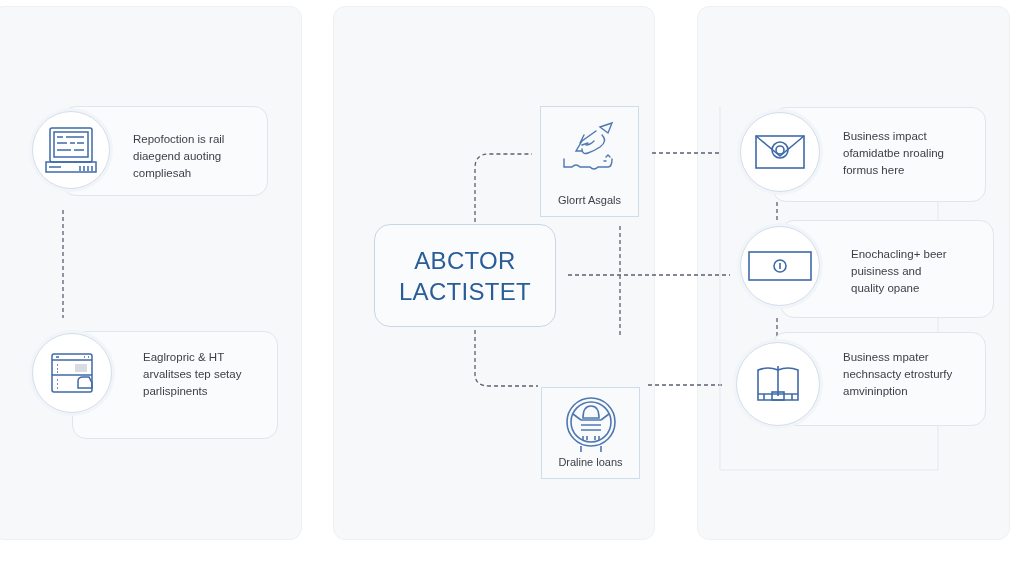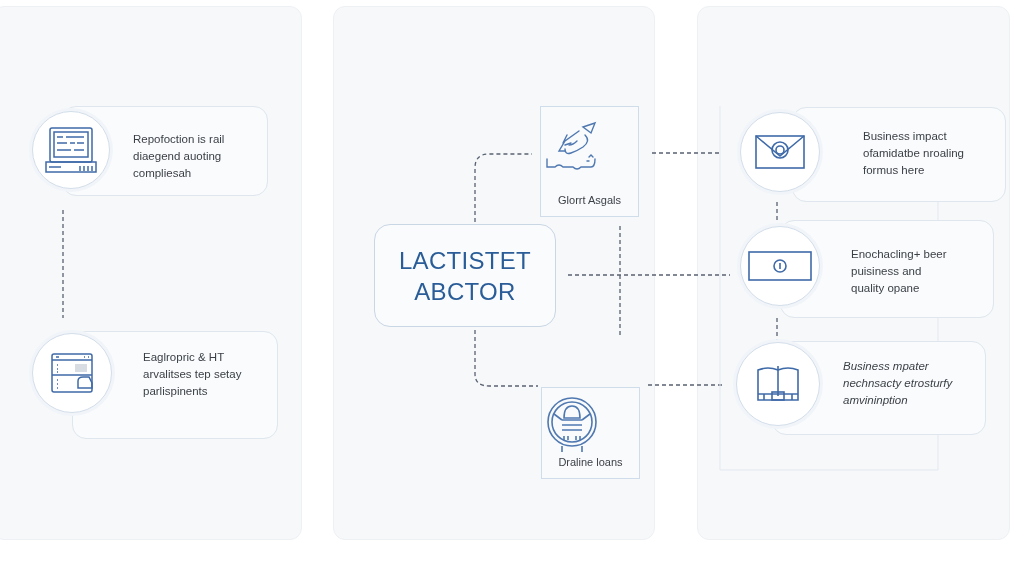--- a/index.html
+++ b/index.html
@@ -26,21 +26,21 @@
   }
   .circle {
     position: absolute; border-radius: 50%;
     background: #ffffff; border: 1.5px solid #d3deea;
     box-shadow: 0 0 0 3px #f1f5f9;
     display: flex; align-items: center; justify-content: center;
   }
   .sq {
     position: absolute; background: #f8fafc;
     border: 1.5px solid #cfdcea;
-    display: flex; flex-direction: column; align-items: flex-start;
+    display: flex; flex-direction: column; align-items: center;
   }
   .sq-label { font-size: 11px; color: #3d4148; position: absolute; bottom: 10px; width: 100%; text-align: center; }
   .center-box {
     position: absolute; left: 374px; top: 224px; width: 182px; height: 103px;
     border: 1.5px solid #c9d6e4; border-radius: 16px; background: #f9fbfd;
     display: flex; flex-direction: column; align-items: center; justify-content: center;
   }
   .center-box span { font-size: 24px; color: #2a5d98; line-height: 31px; letter-spacing: 0.3px; }
 
   svg.connectors { position: absolute; left: 0; top: 0; width: 1024px; height: 576px; pointer-events: none; }
@@ -108,22 +108,22 @@
       <path d="M4 9 h40 M4 24 h40"></path>
       <path d="M8 6 h3 M36 6 h1 M40 6 h1"></path>
       <path d="M9 14 h1 M9 18 h1 M9 21 h1 M9 29 h1 M9 33 h1 M9 37 h1"></path>
       <path d="M30 30 q0 -4 5 -4 h6 l3 6 v5 h-14 z"></path>
     </g>
     <rect x="27" y="13" width="12" height="8" fill="#d8dde3"></rect>
   </svg>
 </div>
 
 <div class="center-box">
+  <span>ABCTOR</span>
   <span>LACTISTET</span>
-  <span>ABCTOR</span>
 </div>
 
 <div class="sq" style="left:540px; top:106px; width:99px; height:111px;">
   <svg width="64" height="64" viewBox="0 0 64 64" style="margin-top:10px;">
     <g stroke="#4f78b0" stroke-width="1.4" fill="none" stroke-linecap="round">
       <path d="M42 10 l12 -4 l-4 10 z"></path>
       <path d="M38 14 l-14 10 l-6 10 l6 0 M26 18 l-4 8 M24 28 l6 -2"></path>
       <path d="M44 18 q6 6 -2 12 q-6 4 -12 6 q-6 2 -6 -4"></path>
       <path d="M36 24 q-4 4 -8 4"></path>
       <path d="M6 42 v8 h8 q4 -4 8 0 h10 q4 4 8 0 h10 q4 0 4 -8"></path>
@@ -141,21 +141,21 @@
       <path d="M22 24 q0 -12 8 -12 q8 0 8 12 z"></path>
       <path d="M20 26 h20 M20 31 h20 M20 36 h20"></path>
       <path d="M12 20 l8 6 M48 20 l-8 6"></path>
       <path d="M22 42 v4 M26 42 v4 M34 42 v4 M38 42 v4"></path>
       <path d="M20 52 v6 M40 52 v6"></path>
     </g>
   </svg>
   <div class="sq-label">Draline loans</div>
 </div>
 
-<div class="card" style="left:792px; top:107px; width:214px; height:95px;">
+<div class="card" style="left:772px; top:107px; width:214px; height:95px;">
   <div class="card-text" style="left:70px; top:20px;">Business impact
 ofamidatbe nroaling
 formus here</div>
 </div>
 <div class="circle" style="left:740px; top:112px; width:80px; height:80px;">
   <svg width="52" height="40" viewBox="0 0 52 40">
     <g stroke="#3f6aa8" stroke-width="1.6" fill="none">
       <rect x="2" y="4" width="48" height="32"></rect>
       <path d="M2 4 l24 20 l24 -20"></path>
       <circle cx="26" cy="18" r="8"></circle>
@@ -172,21 +172,21 @@
 <div class="circle" style="left:740px; top:226px; width:80px; height:80px;">
   <svg width="66" height="32" viewBox="0 0 66 32">
     <g stroke="#3f6aa8" stroke-width="1.6" fill="none">
       <rect x="2" y="2" width="62" height="28"></rect>
       <circle cx="33" cy="16" r="6"></circle>
       <path d="M33 13 v6"></path>
     </g>
   </svg>
 </div>
 
-<div class="card" style="left:772px; top:341px; width:214px; height:94px;font-style:italic;">
+<div class="card" style="left:772px; top:332px; width:214px; height:94px;">
   <div class="card-text" style="left:70px; top:16px;">Business mpater
 nechnsacty etrosturfy
 amvininption</div>
 </div>
 <div class="circle" style="left:736px; top:342px; width:84px; height:84px;">
   <svg width="48" height="44" viewBox="0 0 48 44">
     <g stroke="#3f6aa8" stroke-width="1.6" fill="none">
       <path d="M4 8 q10 -4 20 0 q10 -4 20 0 v30 h-40 z"></path>
       <path d="M24 4 v30"></path>
       <path d="M4 32 h40"></path>

